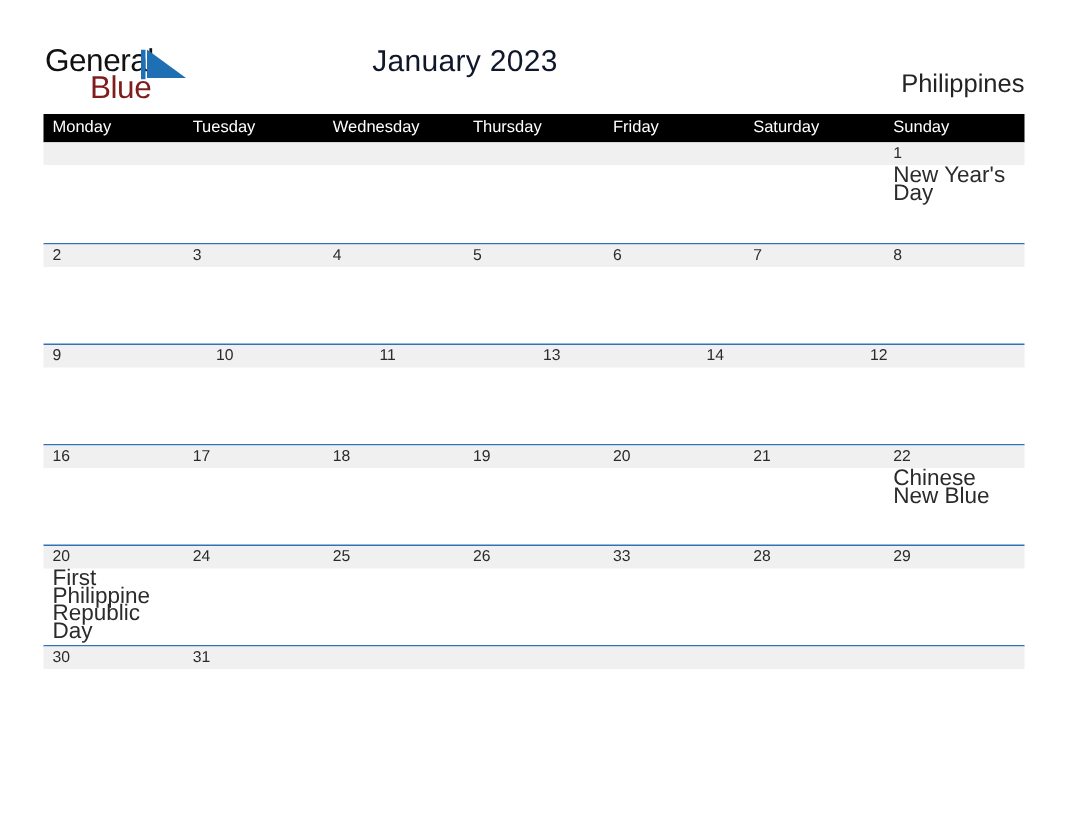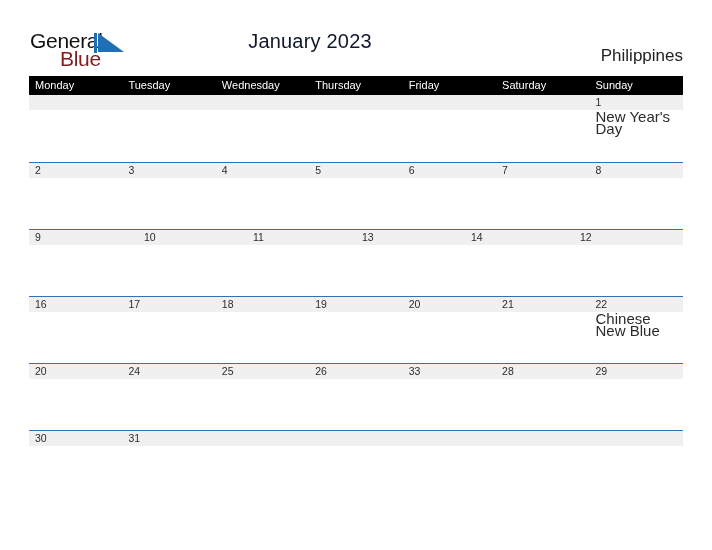--- a/index.html
+++ b/index.html
@@ -293,20 +293,21 @@
             <span class="day-number">22</span>
             <span class="day-event">Chinese New Blue</span>
           </div>
         </div>
       </div>
       <div class="week-row">
         <div class="daynum-band"></div>
         <div class="week-cells">
           <div class="day-cell">
             <span class="day-number">20</span>
+            <span class="day-event">First Philippine Republic Day</span>
           </div>
           <div class="day-cell">
             <span class="day-number">24</span>
           </div>
           <div class="day-cell">
             <span class="day-number">25</span>
           </div>
           <div class="day-cell">
             <span class="day-number">26</span>
           </div>

